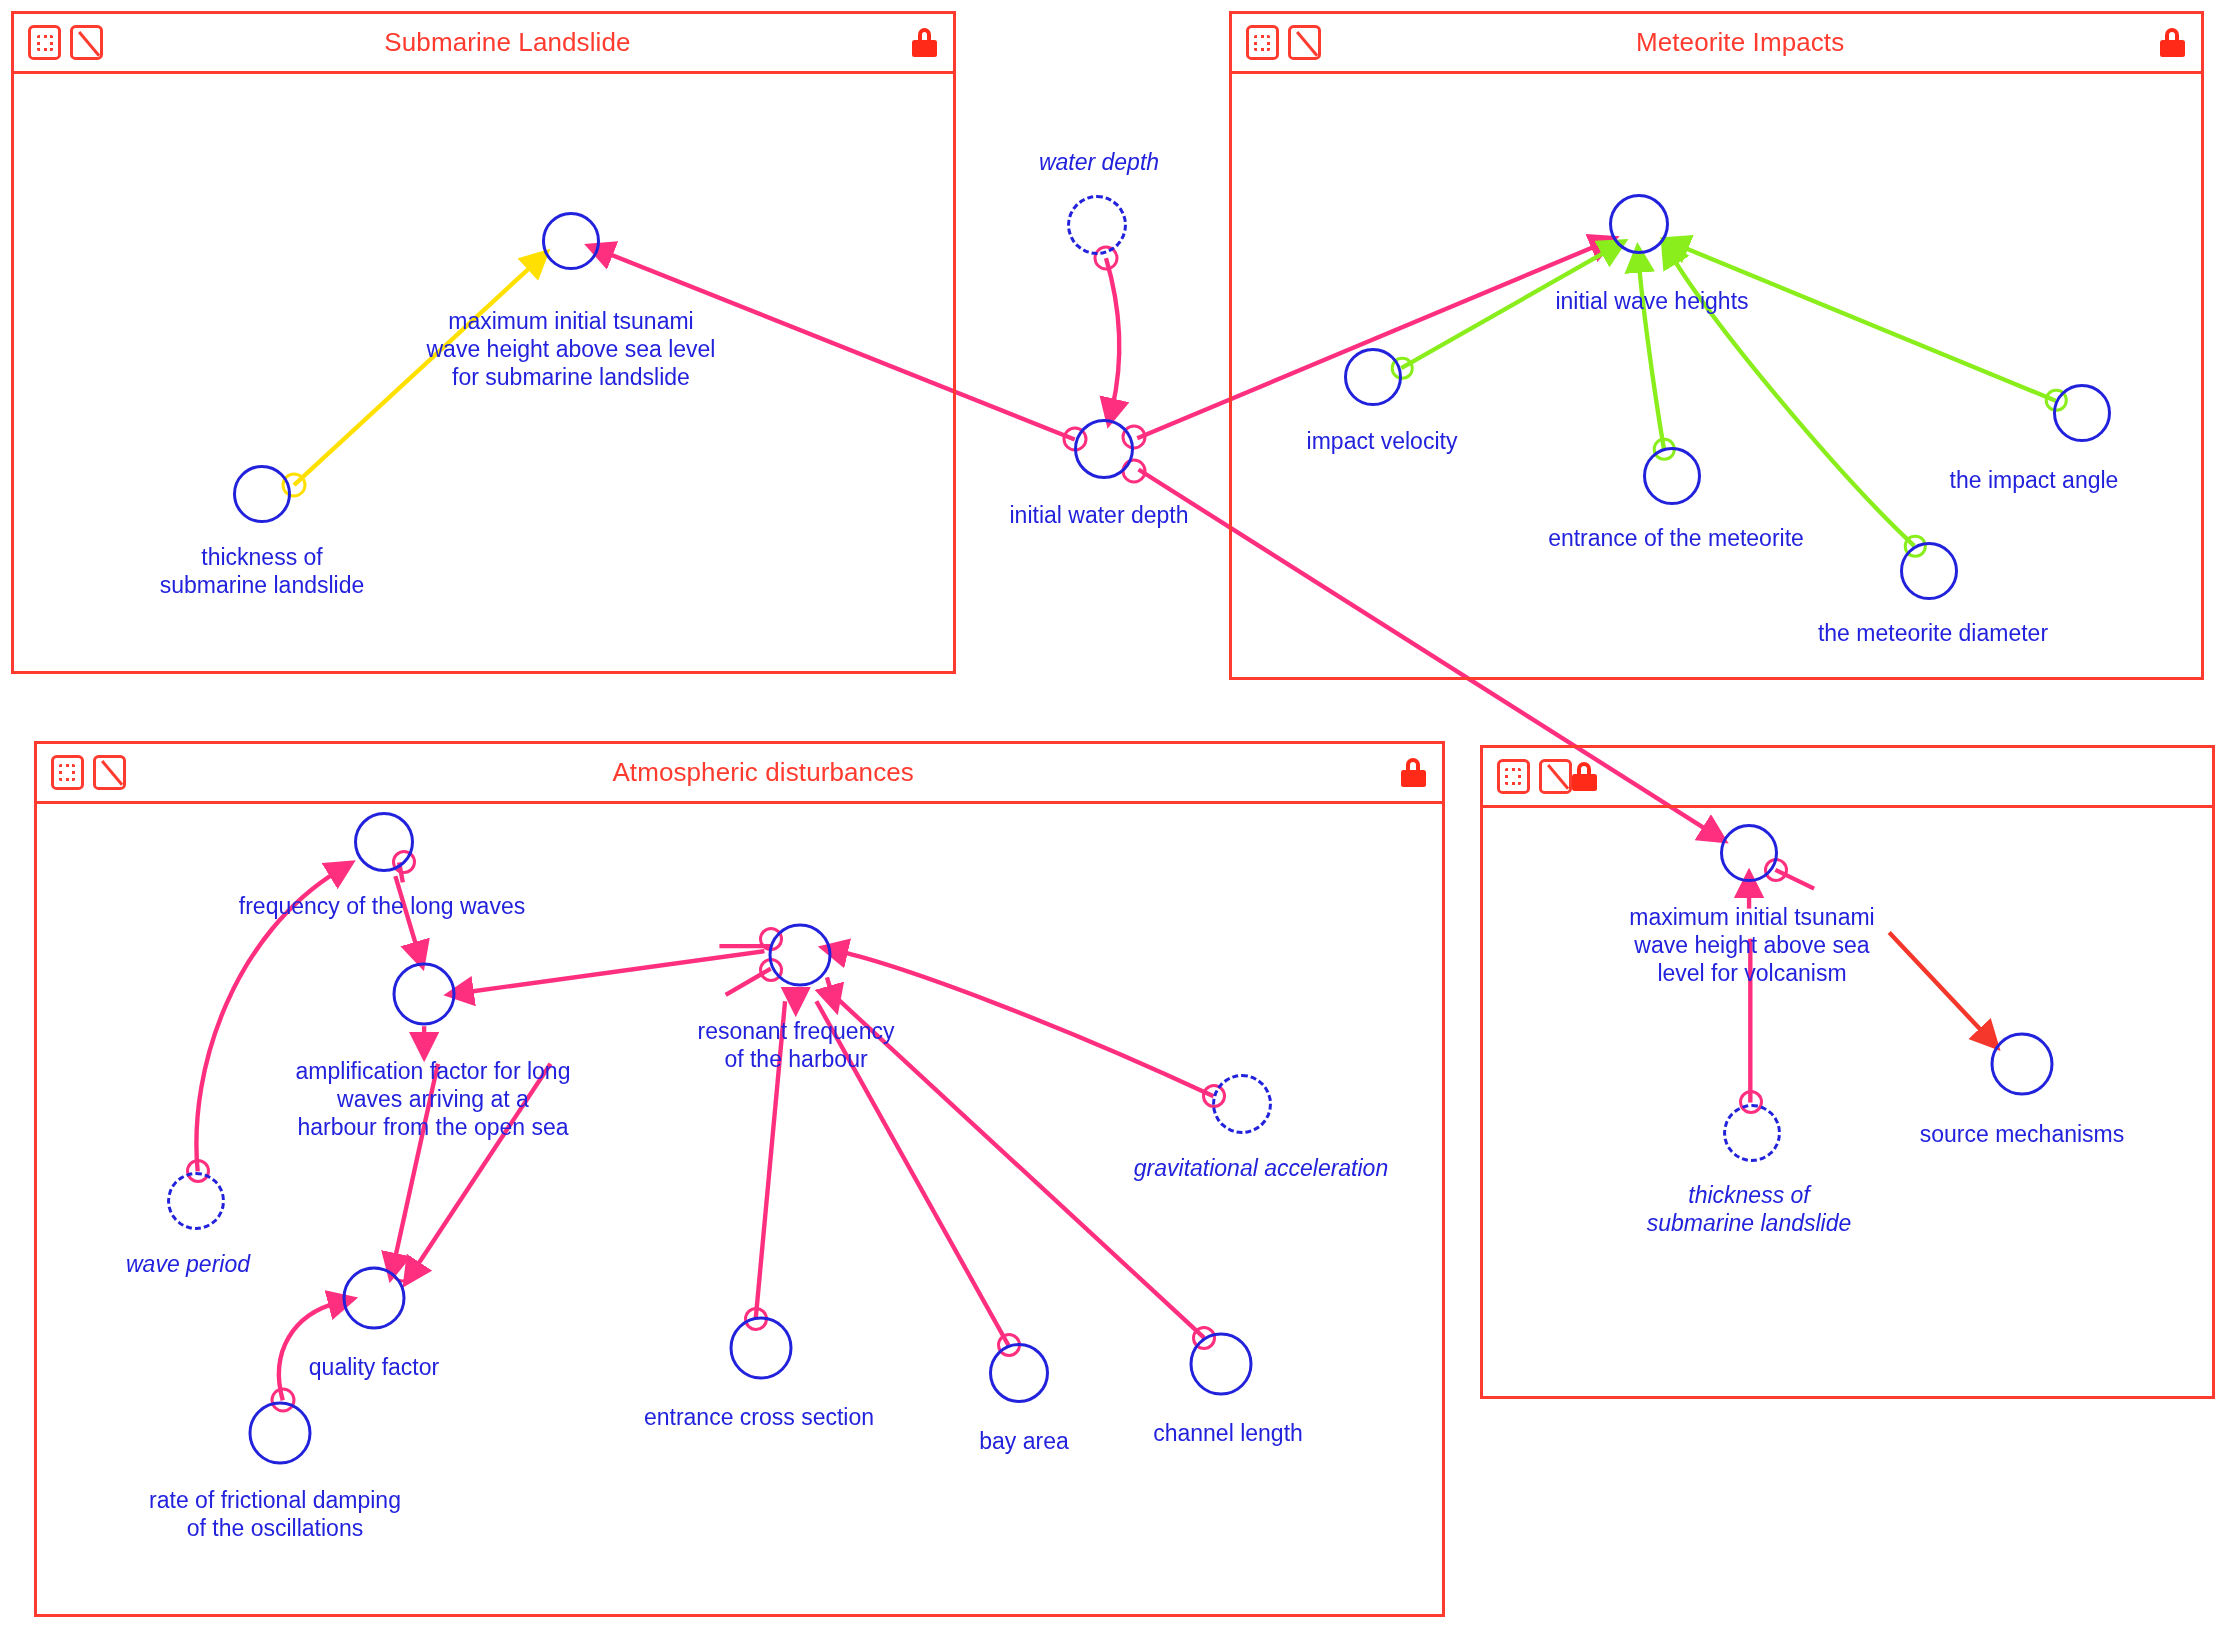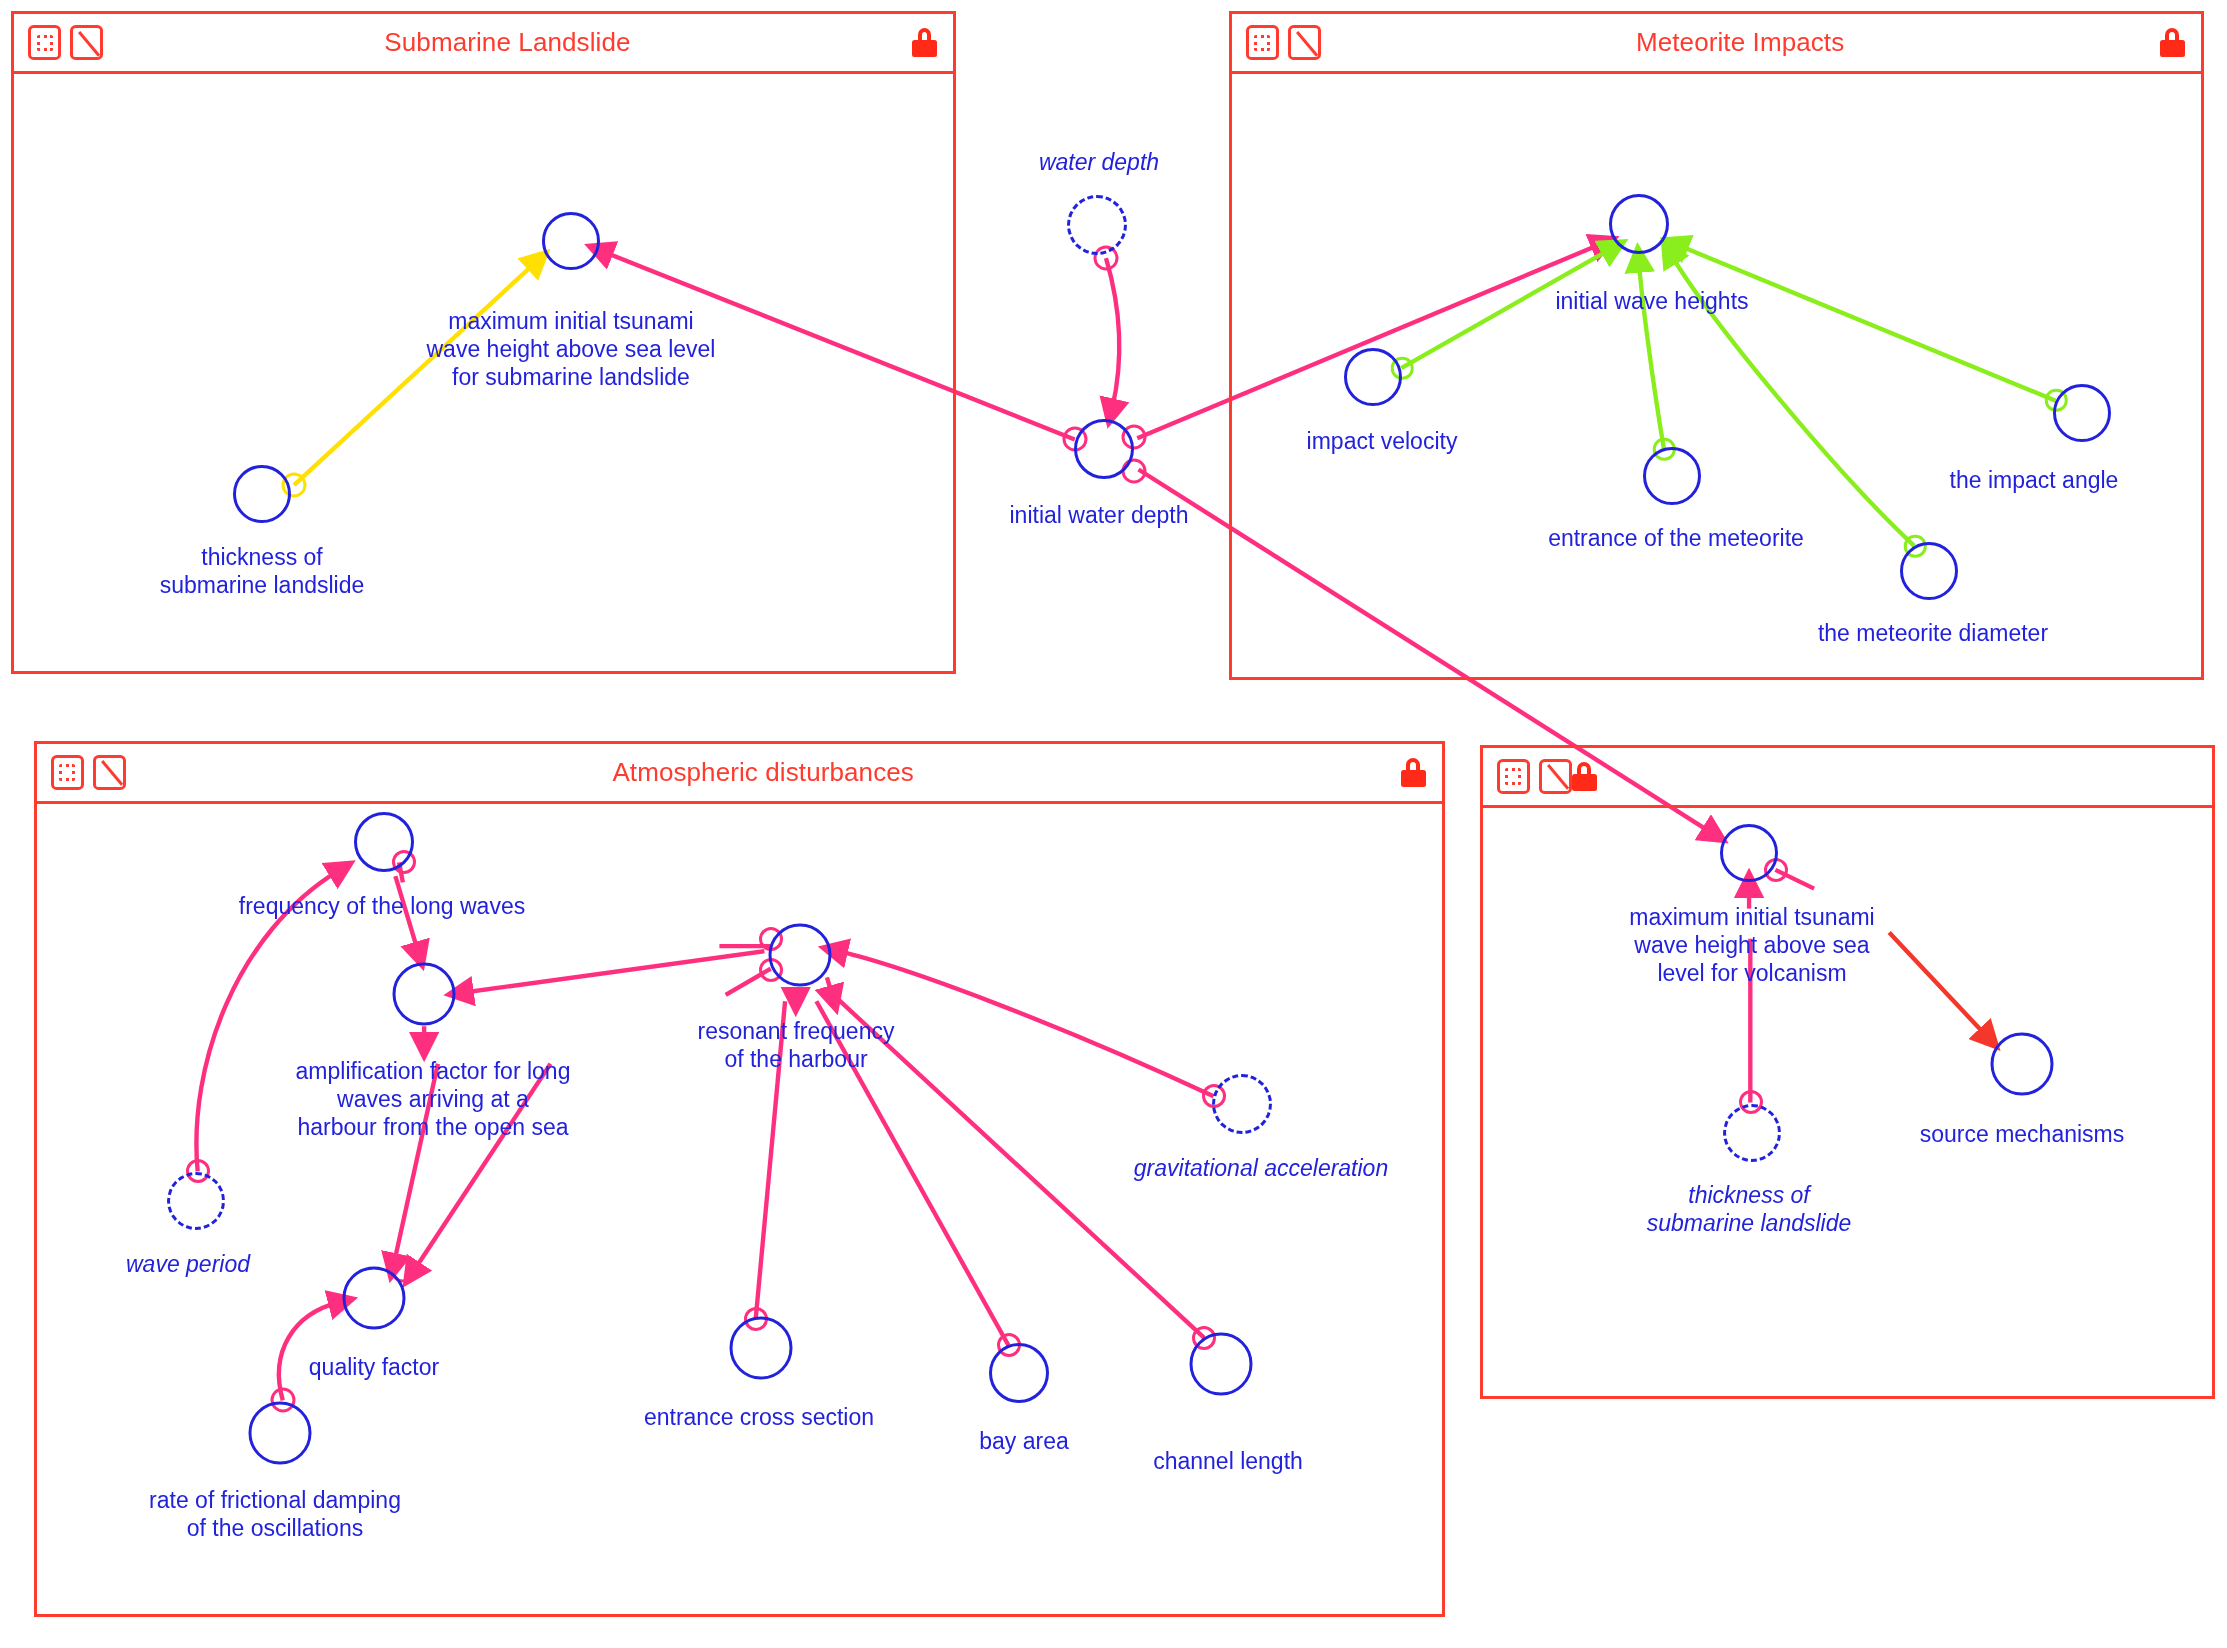--- a/index.html
+++ b/index.html
@@ -241,21 +241,21 @@
       <div class="lbl" style="left: 275px; top: 1486px;">rate of frictional damping
 of the oscillations</div>
       <div class="node" style="left: 800px; top: 955px; width: 63px; height: 63px;"></div>
       <div class="lbl" style="left: 796px; top: 1017px;">resonant frequency
 of the harbour</div>
       <div class="node" style="left: 761px; top: 1348px; width: 63px; height: 63px;"></div>
       <div class="lbl" style="left: 759px; top: 1403px;">entrance cross section</div>
       <div class="node" style="left: 1019px; top: 1373px; width: 60px; height: 60px;"></div>
       <div class="lbl" style="left: 1024px; top: 1427px;">bay area</div>
       <div class="node" style="left: 1221px; top: 1364px; width: 63px; height: 63px;"></div>
-      <div class="lbl" style="left: 1228px; top: 1419px; margin-top: 28px;">channel length</div>
+      <div class="lbl" style="left: 1228px; top: 1419px;">channel length</div>
       <div class="node dashed" style="left: 1242px; top: 1104px; width: 60px; height: 60px;"></div>
       <div class="lbl ital" style="left: 1261px; top: 1154px;">gravitational acceleration</div>
       <div class="node" style="left: 1749px; top: 853px; width: 58px; height: 58px;"></div>
       <div class="lbl" style="left: 1752px; top: 903px;">maximum initial tsunami
 wave height above sea
 level for volcanism</div>
       <div class="node dashed" style="left: 1752px; top: 1133px; width: 58px; height: 58px;"></div>
       <div class="lbl ital" style="left: 1749px; top: 1181px;">thickness of
 submarine landslide</div>
       <div class="node" style="left: 2022px; top: 1064px; width: 63px; height: 63px;"></div>

